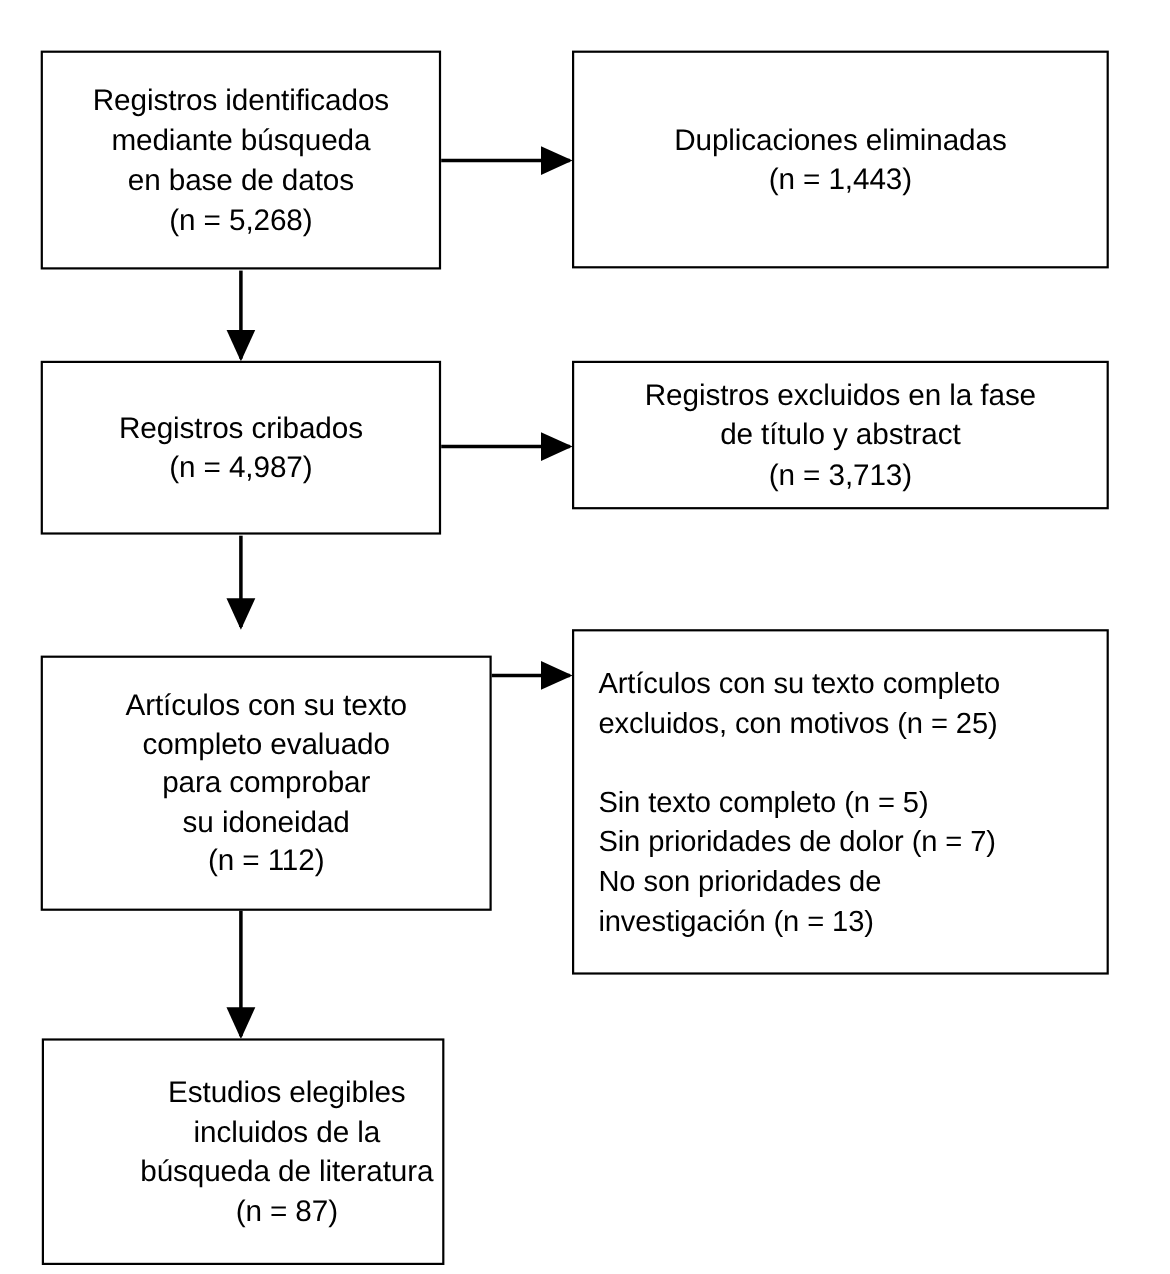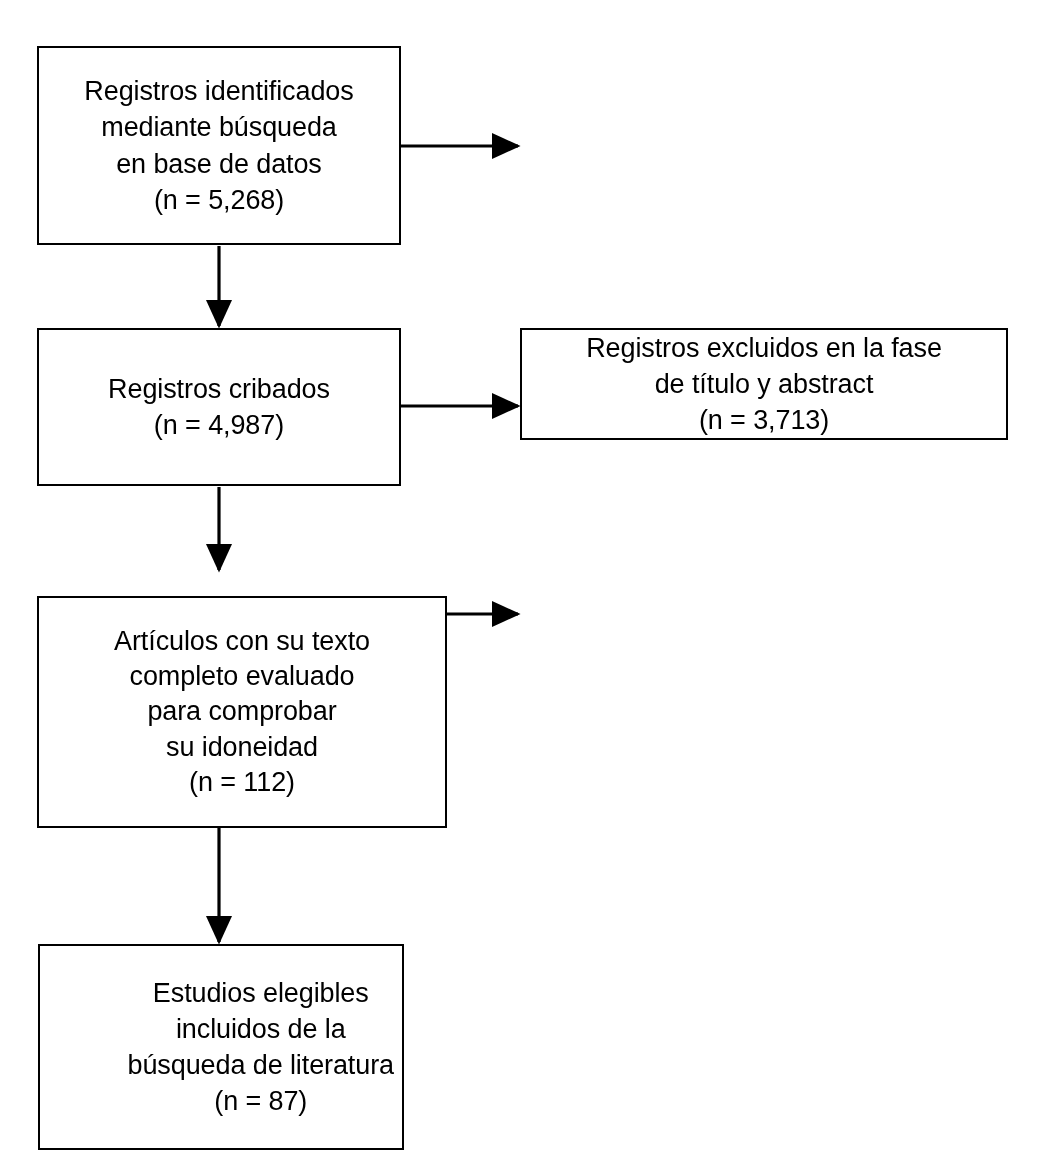--- a/index.html
+++ b/index.html
@@ -52,21 +52,21 @@
     padding-left: 22px;
   }
   .node.left-align .node-text {
     text-align: left;
   }
 
   
   #node-identified   { left: 37px;  top: 34px;  width: 364px; height: 199px; }
   #node-duplicates   { left: 520px; top: 34px;  width: 488px; height: 198px; }
   #node-screened     { left: 37px;  top: 316px; width: 364px; height: 158px; }
-  #node-excluded-ta  { left: 520px; top: 316px; width: 488px; height: 112px; }
+  #node-excluded-ta  { left: 520px; top: 316px; width: 488px; height: 135px; }
   #node-fulltext     { left: 37px;  top: 560px; width: 410px; height: 232px; margin-top: 24px; }
   #node-excluded-ft  { left: 520px; top: 560px; width: 488px; height: 314px; }
   #node-included     { left: 38px;  top: 932px; width: 366px; height: 206px; justify-content: flex-end; }
 
   #node-fulltext .node-text { line-height: 1.30; }
   #node-excluded-ft .node-text { line-height: 1.36; font-size: 26.5px; }
 </style>
 </head>
 <body>
 
@@ -104,40 +104,53 @@
     </g>
   </svg>
 
   <div class="node" id="node-identified">
     <div class="node-text">Registros identificados
 mediante búsqueda
 en base de datos
 (n = 5,268)</div>
   </div>
 
+  <div class="node" id="node-duplicates">
+    <div class="node-text">Duplicaciones eliminadas
+(n = 1,443)</div>
+  </div>
 
   <div class="node" id="node-screened">
     <div class="node-text">Registros cribados
 (n = 4,987)</div>
   </div>
 
   <div class="node" id="node-excluded-ta">
     <div class="node-text">Registros excluidos en la fase
 de título y abstract
 (n = 3,713)</div>
   </div>
 
   <div class="node" id="node-fulltext">
     <div class="node-text">Artículos con su texto
 completo evaluado
 para comprobar
 su idoneidad
 (n = 112)</div>
   </div>
 
+  <div class="node left-align" id="node-excluded-ft">
+    <div class="node-text">Artículos con su texto completo
+excluidos, con motivos (n = 25)
+
+Sin texto completo (n = 5)
+Sin prioridades de dolor (n = 7)
+No son prioridades de
+investigación (n = 13)</div>
+  </div>
 
   <div class="node" id="node-included">
     <div class="node-text">Estudios elegibles
 incluidos de la
 búsqueda de literatura
 (n = 87)</div>
   </div>
 
 </div>
 

